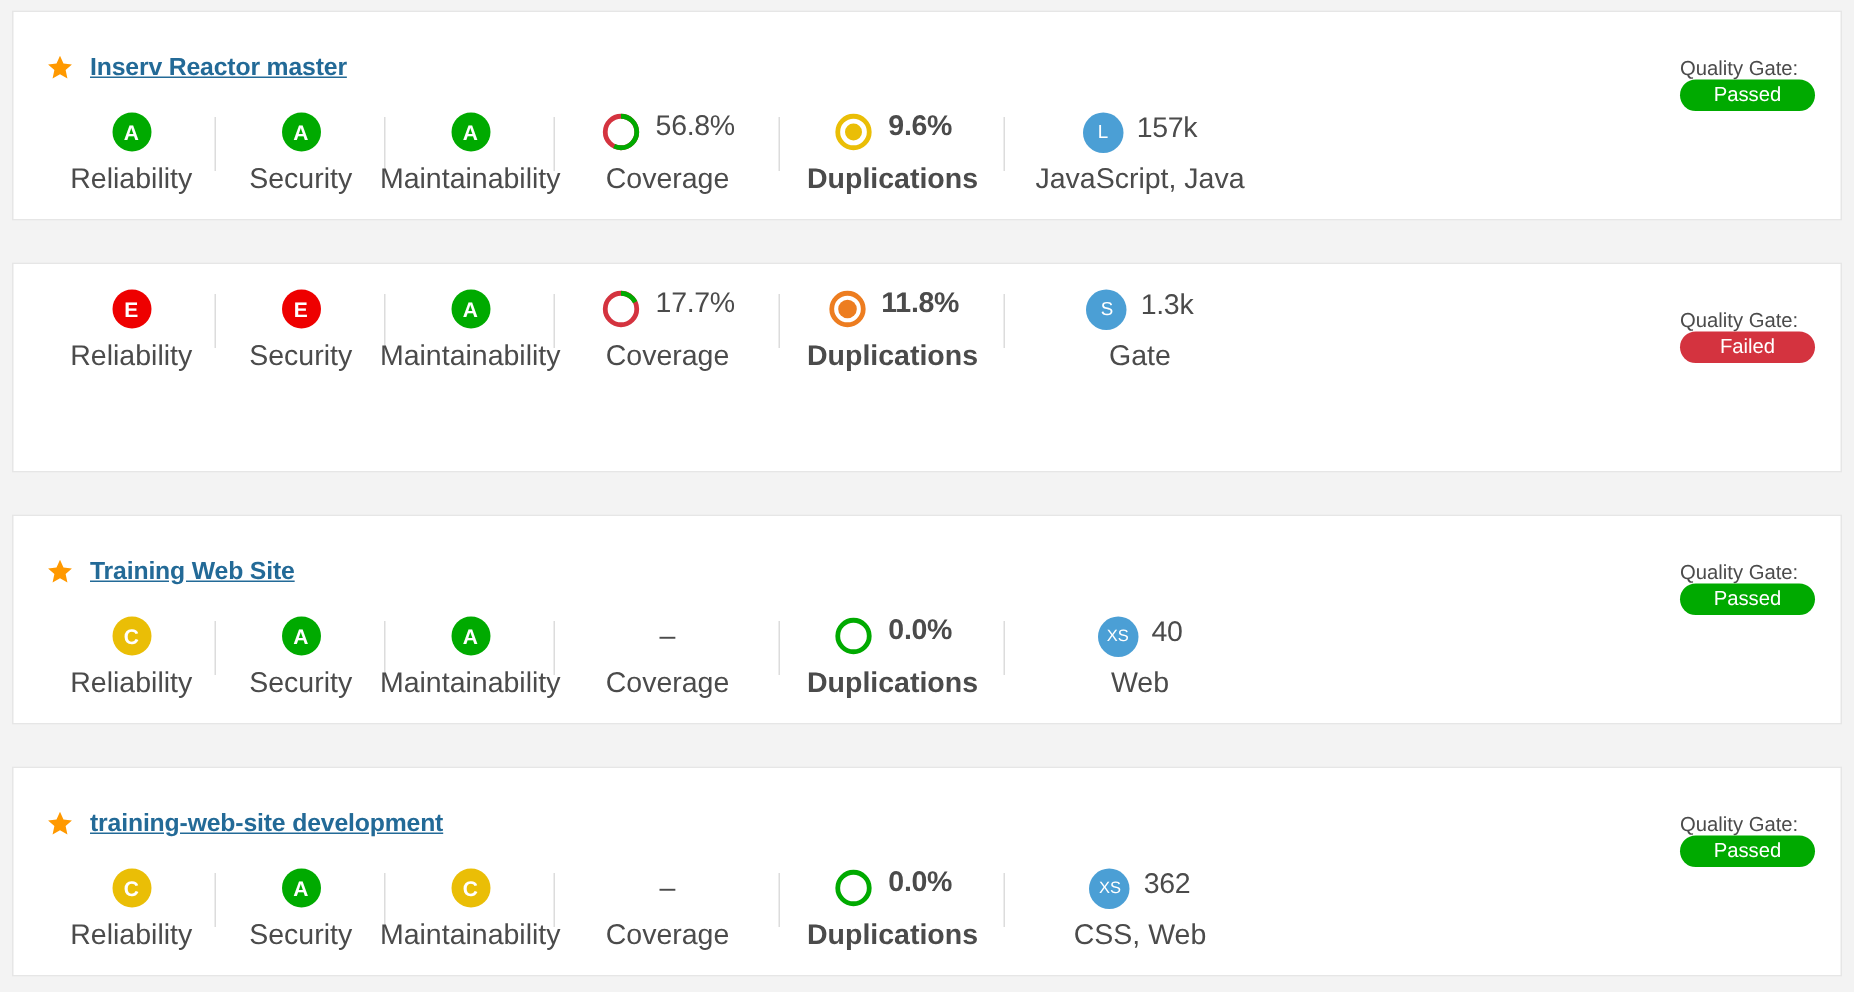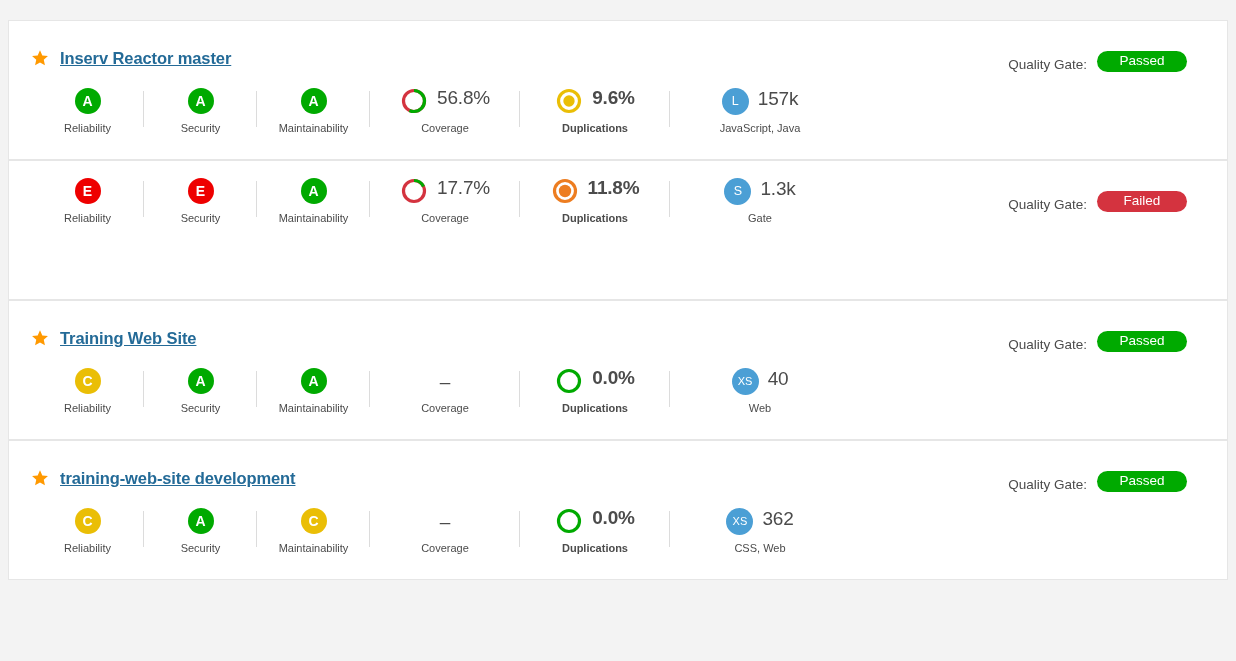--- a/index.html
+++ b/index.html
@@ -11,21 +11,22 @@
     height: 661px;
     background: #f3f3f3;
     font-family: "Liberation Sans", sans-serif;
     -webkit-font-smoothing: antialiased;
     overflow: hidden;
   }
 
   .project-list {
     display: flex;
     flex-direction: column;
-    padding: 20px 8px 0 8px;
+    gap: 28px;
+    padding: 7px 8px 0 8px;
     box-sizing: border-box;
   }
 
   .project-card {
     position: relative;
     background: #ffffff;
     border: 1px solid #e6e6e6;
     box-sizing: border-box;
     width: 1220px;
     height: 140px;
@@ -55,24 +56,25 @@
     color: #236a97;
     text-decoration: underline;
     font-weight: 600;
     letter-spacing: -0.1px;
     cursor: pointer;
     white-space: nowrap;
   }
 
   .quality-gate {
     position: absolute;
-    right: 40px;
+    right: 17px;
     top: 30px;
     display: flex;
-    align-items: flex-end;
+    align-items: flex-start;
+    flex-direction: column;
   }
   .qg-label {
     font-size: 13.5px;
     color: #4b4b4b;
     margin-right: 10px;
     white-space: nowrap;
   }
   .qg-badge {
     display: inline-block;
     min-width: 60px;
@@ -122,21 +124,21 @@
 
   .measure-top {
     height: 32px;
     display: flex;
     align-items: center;
     justify-content: center;
   }
 
   .measure-label {
     margin-top: 5px;
-    font-size: 11px;
+    font-size: 19px;
     color: #4b4b4b;
     white-space: nowrap;
     cursor: pointer;
   }
 
   
   .rating {
     width: 26px;
     height: 26px;
     border-radius: 50%;

